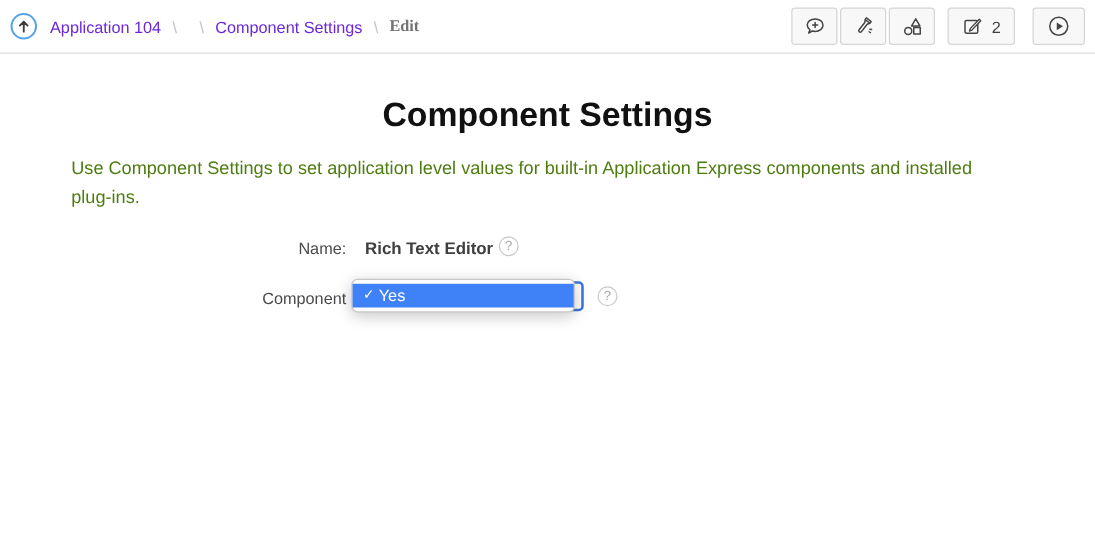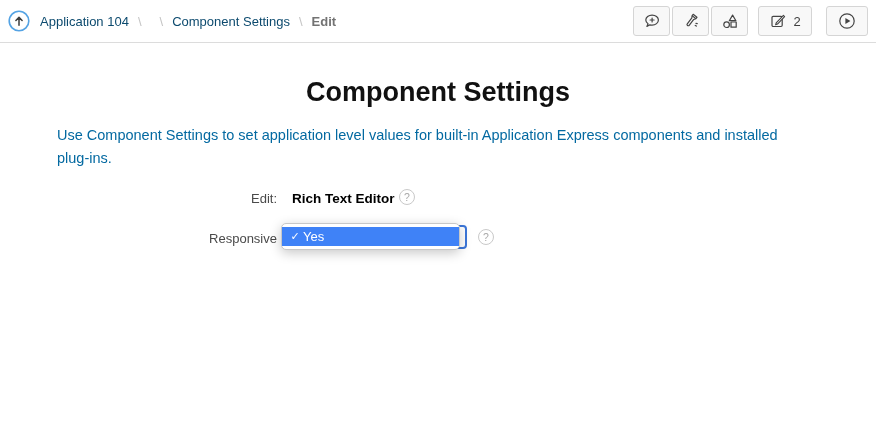--- a/index.html
+++ b/index.html
@@ -16,23 +16,23 @@
     display: flex; align-items: center; justify-content: space-between;
     height: 43px; padding: 0 8px; background: #fff;
     border-bottom: 1px solid #dcdcdc;
   }
   .breadcrumb { display: flex; align-items: center; font-size: 13px; color: #3c3c3c; }
   .up-btn {
     width: 22px; height: 22px; border-radius: 50%; background: #fff;
     display: inline-flex; align-items: center; justify-content: center;
     margin-right: 10px; cursor: pointer; flex: 0 0 auto;
   }
-  .crumb { color: #0c4a6e; text-decoration: none; cursor: pointer; }
+  .crumb { color: #6d28d9; text-decoration: none; cursor: pointer; }
   .crumb-sep { color: #c4c4c4; margin: 0 9px; }
-  .crumb-current { color: #737373; font-weight: 700; }
+  .crumb-current { color: #737373; font-weight: 700; font-family: Liberation Serif, serif; }
 
   .toolbar { display: flex; align-items: center; }
   .tb-btn {
     height: 30px; display: inline-flex; align-items: center; justify-content: center;
     background: #f8f8f8; border: 1px solid #d5d5d5; border-radius: 3px;
     cursor: pointer; color: #434343;
   }
   .tb-icon-btn { width: 37px; }
   .tb-btn + .tb-btn { margin-left: 2px; }
   .tb-btn.gap-md { margin-left: 10px; }
@@ -41,33 +41,33 @@
   .tb-edit .count { font-size: 13px; margin-left: 6px; color: #3f3f3f; }
   .tb-play { width: 42px; }
 
   
   .page-title {
     margin-top: 34px; text-align: center;
     font-size: 27px; line-height: 31px; font-weight: 700; color: #111;
   }
   .page-desc {
     margin: 16px 57px 0; width: 748px;
-    font-size: 14.5px; line-height: 23px; color: #0369a1;
+    font-size: 14.5px; line-height: 23px; color: #4d7c0f;
   }
 
   
   .fld-label {
     position: absolute; left: 160px; width: 117px; text-align: right;
     font-size: 13px; color: #4a4a4a; line-height: 16px;
   }
   .lbl-name { top: 191px; }
   .lbl-resp { top: 231px; }
   .fld-value {
     position: absolute; left: 292px; top: 190px;
-    font-size: 13.5px; font-weight: 700; color: #000000; line-height: 17px; text-align: right;
+    font-size: 13.5px; font-weight: 700; color: #404040; line-height: 17px; text-align: right;
   }
   .help-icon {
     position: absolute; width: 16px; height: 16px; border-radius: 50%;
     border: 1px solid #c9c9c9; background: #fff; color: #a8a8a8;
     font-size: 10.5px; line-height: 14px; text-align: center; cursor: pointer;
   }
   .help-name { left: 399px; top: 189px; }
   .help-resp { left: 478px; top: 229px; }
 
   .resp-select {
@@ -154,25 +154,25 @@
         </svg>
       </button>
     </div>
   </header>
 
   <main>
     <h1 class="page-title">Component Settings</h1>
     <p class="page-desc">Use Component Settings to set application level values for built-in Application Express components and installed plug-ins.</p>
   </main>
 
-  <span class="fld-label lbl-name">Edit:</span>
+  <span class="fld-label lbl-name">Name:</span>
   <span class="fld-value">Rich Text Editor</span>
   <span class="help-icon help-name">?</span>
 
-  <span class="fld-label lbl-resp">Responsive</span>
+  <span class="fld-label lbl-resp">Component</span>
   <div class="resp-select"></div>
   <span class="help-icon help-resp">?</span>
 
   <div class="dropdown-popup">
     <div class="opt opt-selected">
       <span class="check">✓</span>
       <span class="opt-label">Yes</span>
     </div>
   </div>
 

